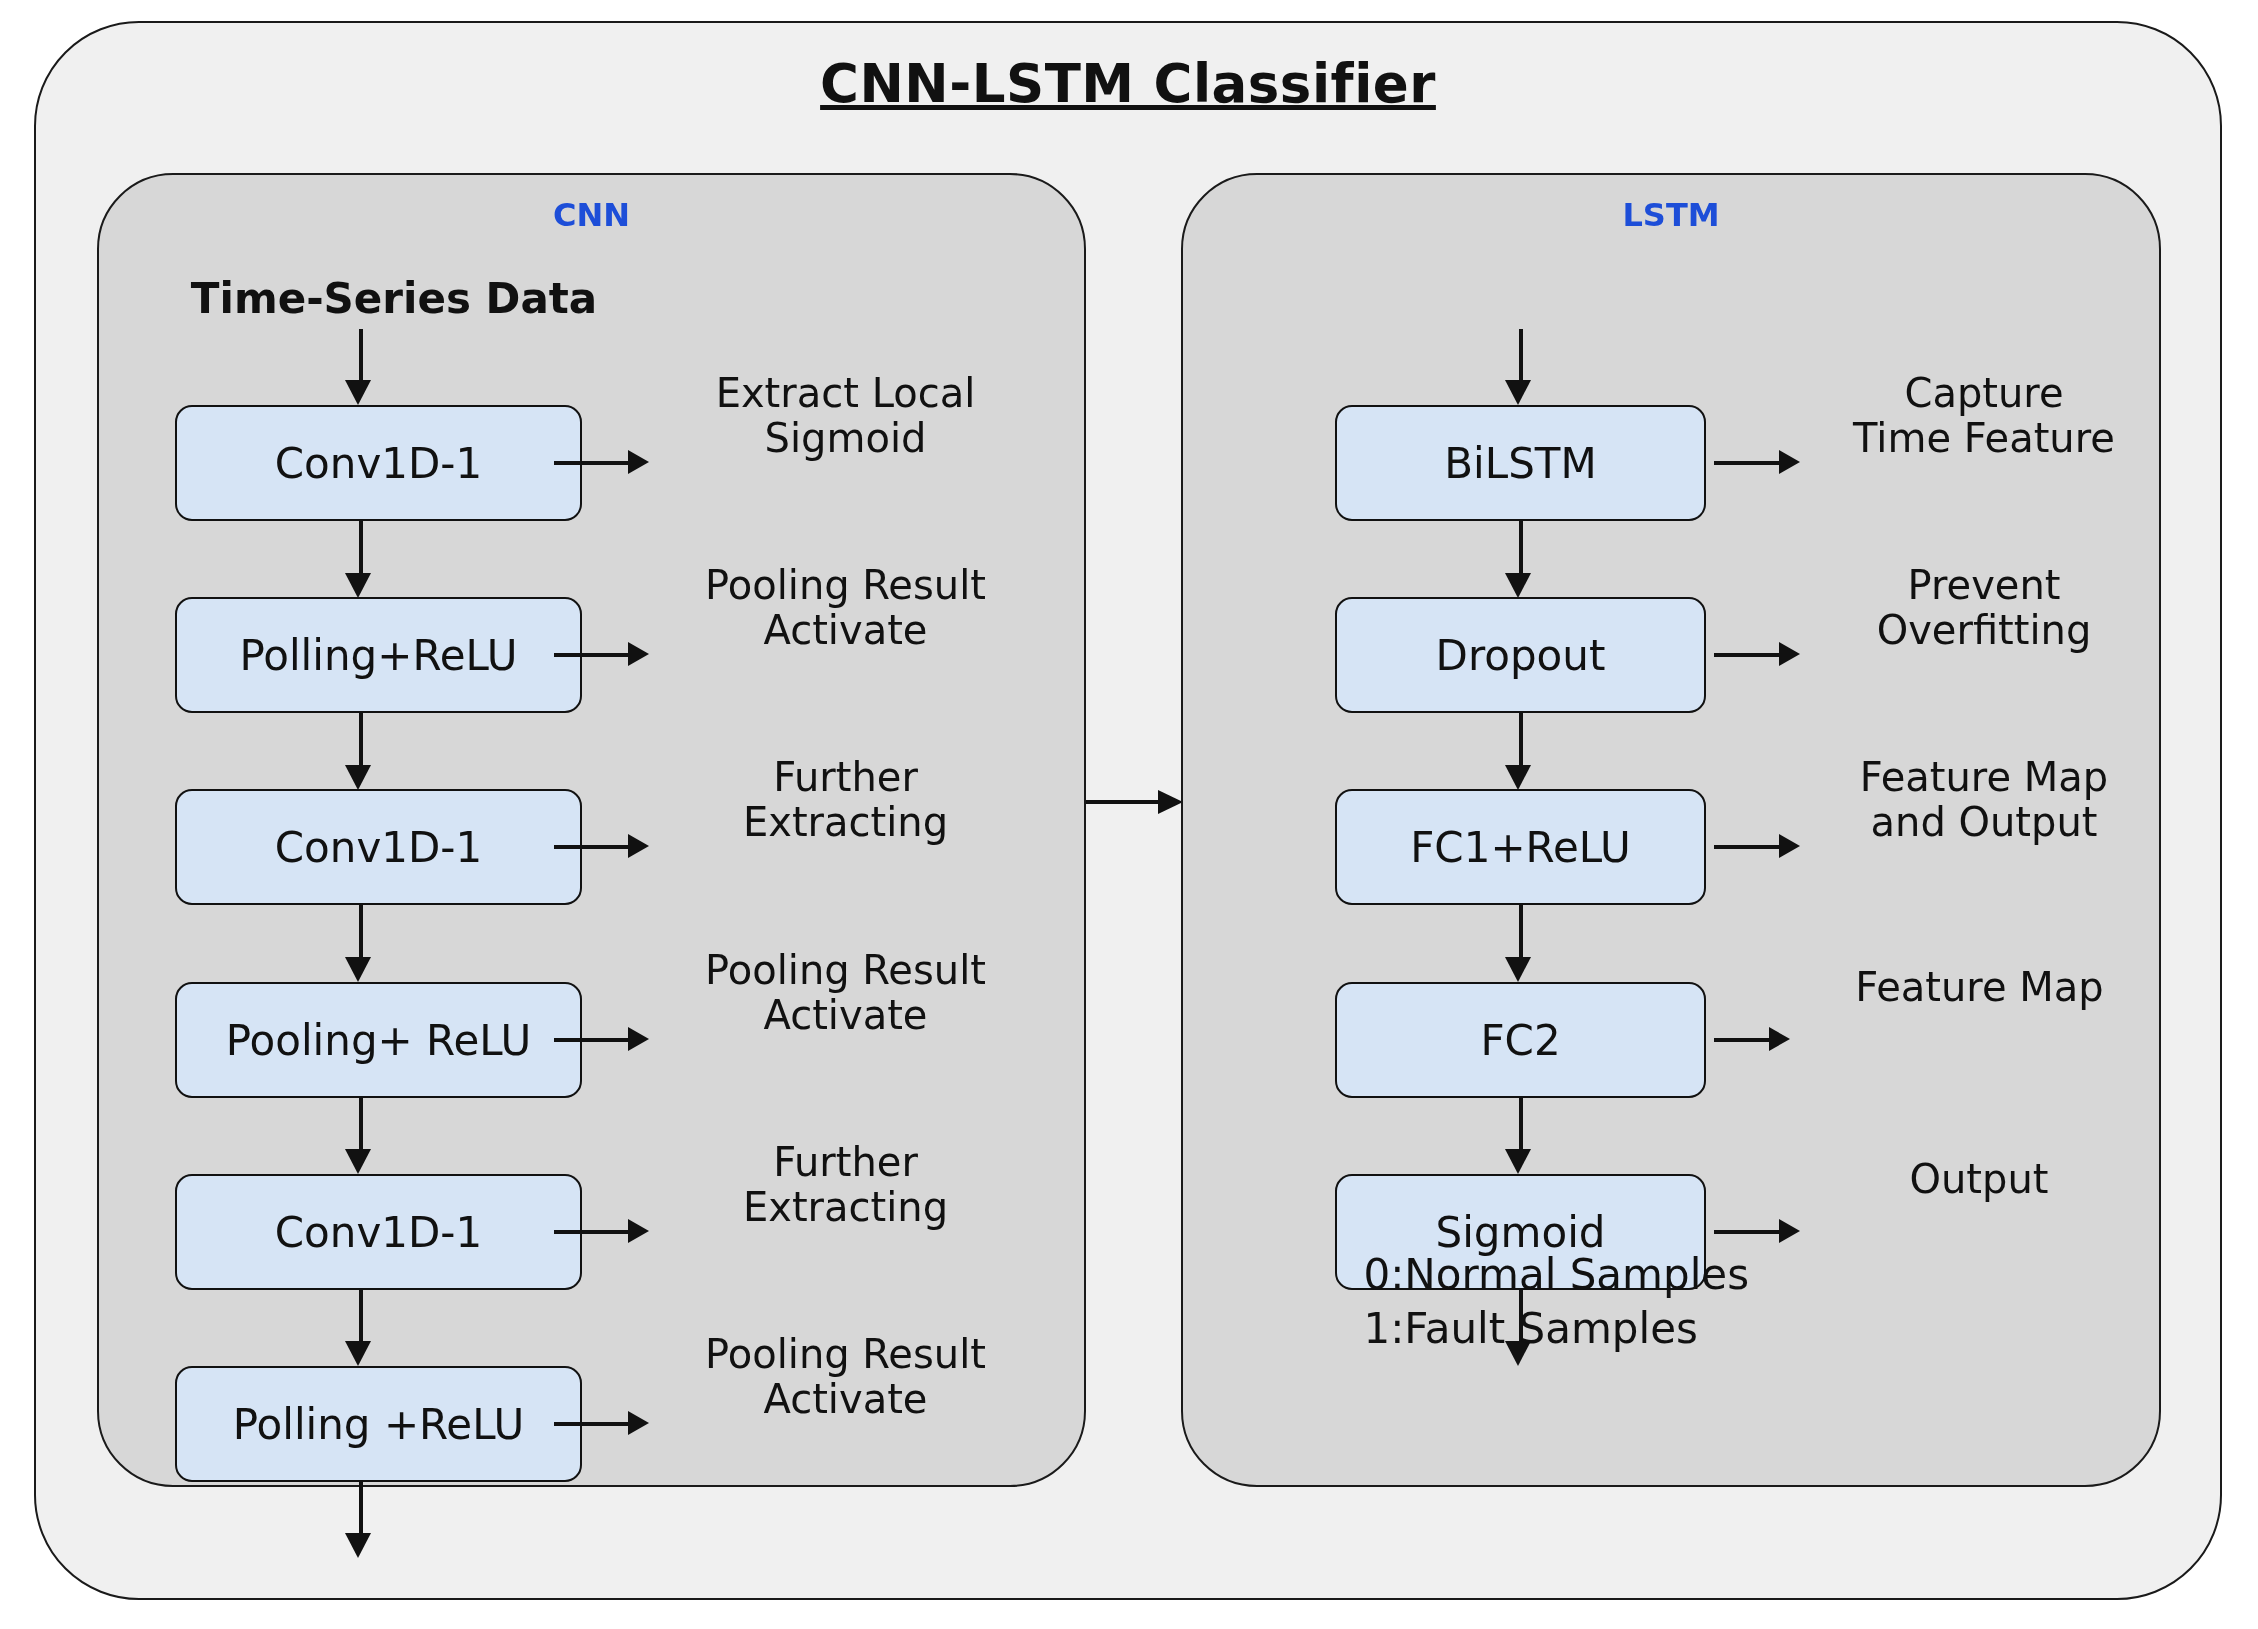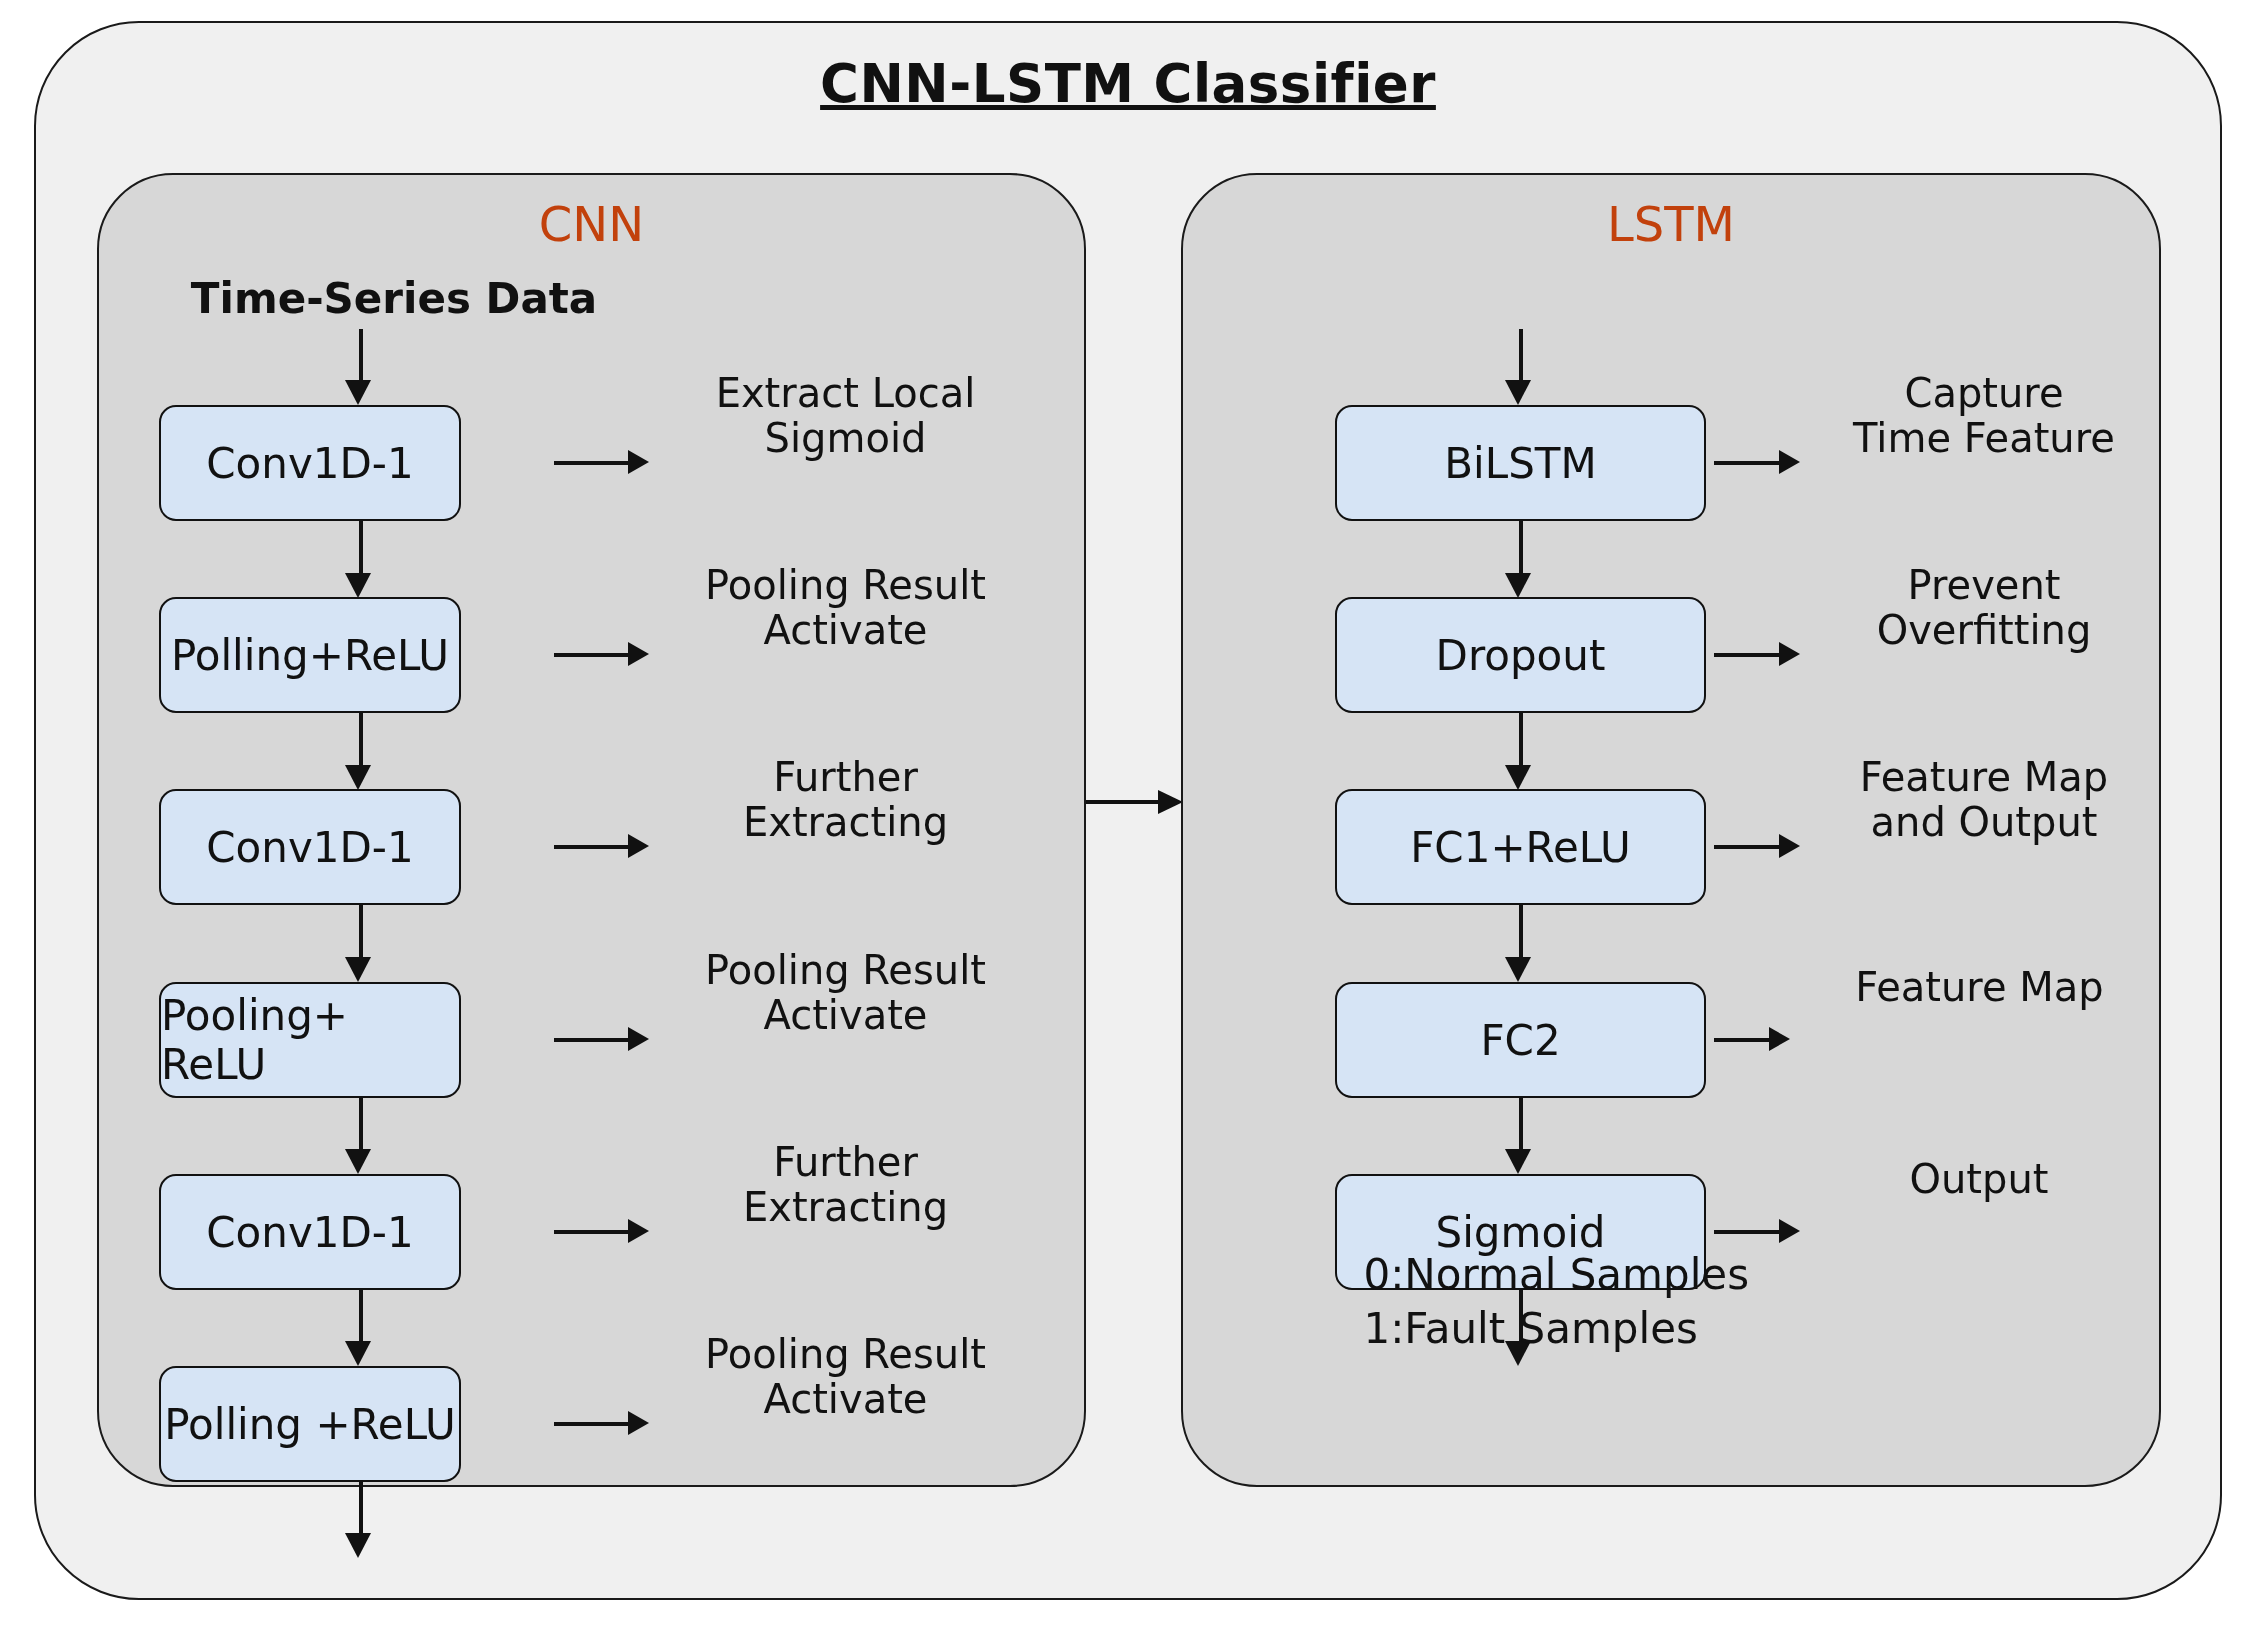--- a/index.html
+++ b/index.html
@@ -59,23 +59,23 @@
     left: 1145px;
     top: 150px;
     width: 980px;
     height: 1314px;
   }
   .panel-title {
     position: absolute;
     top: 21px;
     width: 100%;
     text-align: center;
-    font-size: 48px;
-    font-weight: normal;
-    color: #c2410c;
+    font-size: 32px;
+    font-weight: bold;
+    color: #1d4ed8;
   }
   #panel-cnn .panel-title { top: 21px; }
   #panel-lstm .panel-title { top: 21px; }
 
   
   #input-caption {
     position: absolute;
     left: 0;
     top: 99px;
     width: 590px;
@@ -85,23 +85,23 @@
     color: #111111;
   }
 
   
   .row {
     position: absolute;
     height: 116px;
   }
   .block {
     position: absolute;
-    left: 60px;
+    left: 76px;
     top: 0;
-    width: 302px;
+    width: 407px;
     height: 116px;
     background: #d6e4f5;
     border: 2.9px solid #111111;
     border-radius: 17px;
     box-sizing: border-box;
     display: flex;
     align-items: center;
     justify-content: center;
     font-size: 42px;
     color: #111111;

